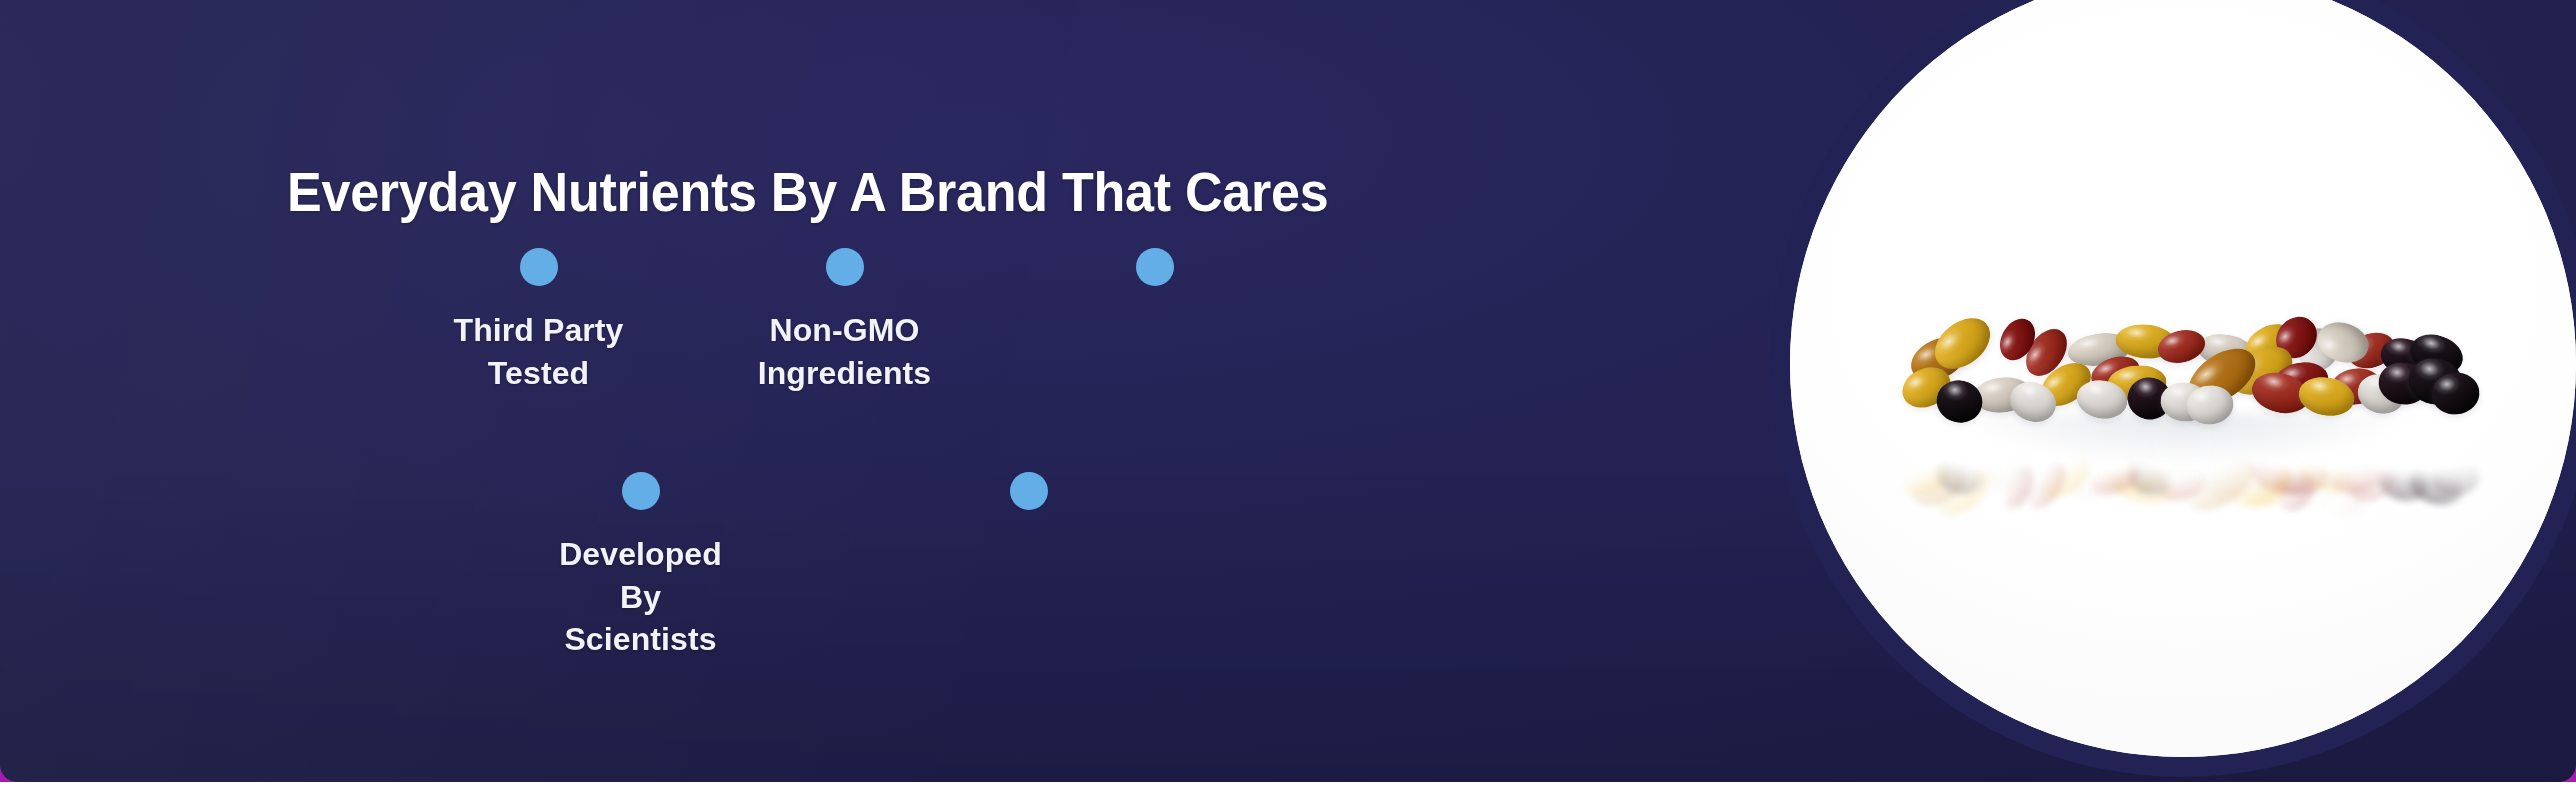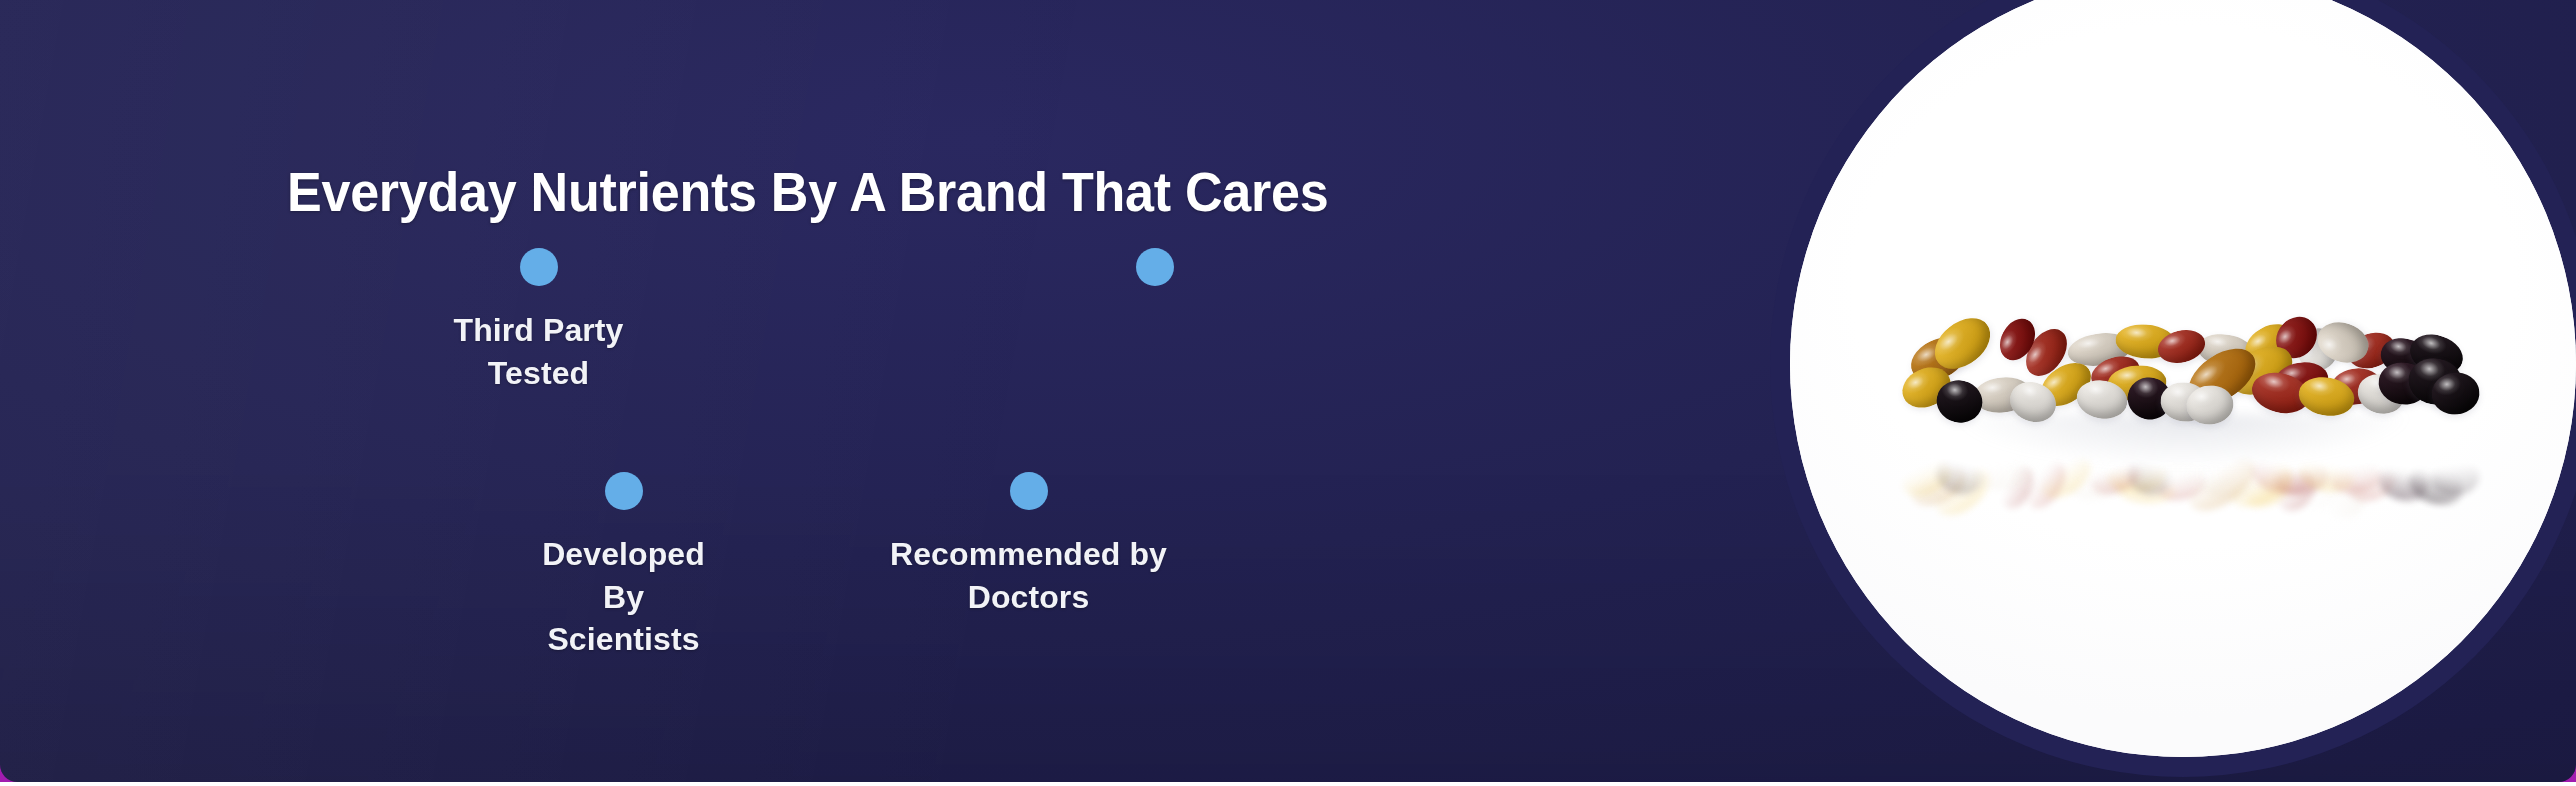--- a/index.html
+++ b/index.html
@@ -85,21 +85,21 @@
     text-align: center;
     letter-spacing: 0.1px;
     text-shadow: 0 0.7px 2.7px rgba(0,0,0,0.28);
     max-width: 201px;
   }
 
   
   .feature.f0 { left: 384px;  top: 248px; }
   .feature.f1 { left: 690px; top: 248px; }
   .feature.f2 { left: 1000px; top: 248px; }
-  .feature.f3 { left: 469px;  top: 472px; }
+  .feature.f3 { left: 486px;  top: 472px; }
   .feature.f4 { left: 874px; top: 472px; }
 
   .feature.f1 .feature-label { max-width: 228px; }
   .feature.f4 .feature-label { max-width: 282px; }
 
   
   .medallion {
     position: absolute;
     left: 1790px;
     top: -29.5px;
@@ -164,33 +164,36 @@
 
   <div class="navy-panel"></div>
 
   <h1 class="headline">Everyday Nutrients By A Brand That Cares</h1>
 
   <div class="feature f0">
     <span class="feature-dot"></span>
     <span class="feature-label">Third Party Tested</span>
   </div>
 
+  <div class="feature f1">
+    <span class="feature-dot"></span>
+    <span class="feature-label">Non-GMO Ingredients</span>
+  </div>
 
   <div class="feature f2">
     <span class="feature-dot"></span>
   </div>
 
   <div class="feature f3">
     <span class="feature-dot"></span>
     <span class="feature-label">Developed By Scientists</span>
   </div>
 
   <div class="feature f4">
     <span class="feature-dot"></span>
-    <span class="feature-label">Recommended by Doctors</span>
   </div>
 
   <div class="medallion">
     <div class="medallion-inner">
       <div class="pills-stage" id="pills-stage">
         <div class="floor-glow"></div>
       <div class="pill" style="left: 37px; top: 12px; width: 62px; height: 42px; z-index: 4; transform: rotate(-38deg); background: radial-gradient(42% 38% at 34% 26%, rgba(255, 255, 255, 0.72) 0%, rgba(255, 255, 255, 0.12) 42%, rgba(255, 255, 255, 0) 70%), linear-gradient(150deg, rgb(240, 194, 60) 0%, rgb(184, 138, 4) 100%); box-shadow: rgba(0, 0, 0, 0.22) -4px -5.4px 9.4px inset, rgba(120, 120, 140, 0.16) 0px 2.7px 6.7px;"></div>
           <div class="reflection" style="left: 37px; top: 164px; width: 62px; height: 35px; z-index: 1; transform: rotate(-38deg) scaleY(-1); background: linear-gradient(rgb(240, 194, 60) 0%, rgba(255, 255, 255, 0) 85%);"></div>
           <div class="pill" style="left: 14.8px; top: 29.5px; width: 58px; height: 39px; z-index: 3; transform: rotate(-26deg); background: radial-gradient(42% 38% at 34% 26%, rgba(255, 255, 255, 0.72) 0%, rgba(255, 255, 255, 0.12) 42%, rgba(255, 255, 255, 0) 70%), linear-gradient(150deg, rgb(201, 138, 46) 0%, rgb(145, 82, 0) 100%); box-shadow: rgba(0, 0, 0, 0.22) -4px -5.4px 9.4px inset, rgba(120, 120, 140, 0.16) 0px 2.7px 6.7px;"></div>
           <div class="reflection" style="left: 14.8px; top: 159px; width: 58px; height: 33px; z-index: 1; transform: rotate(-26deg) scaleY(-1); background: linear-gradient(rgb(201, 138, 46) 0%, rgba(255, 255, 255, 0) 85%);"></div>

